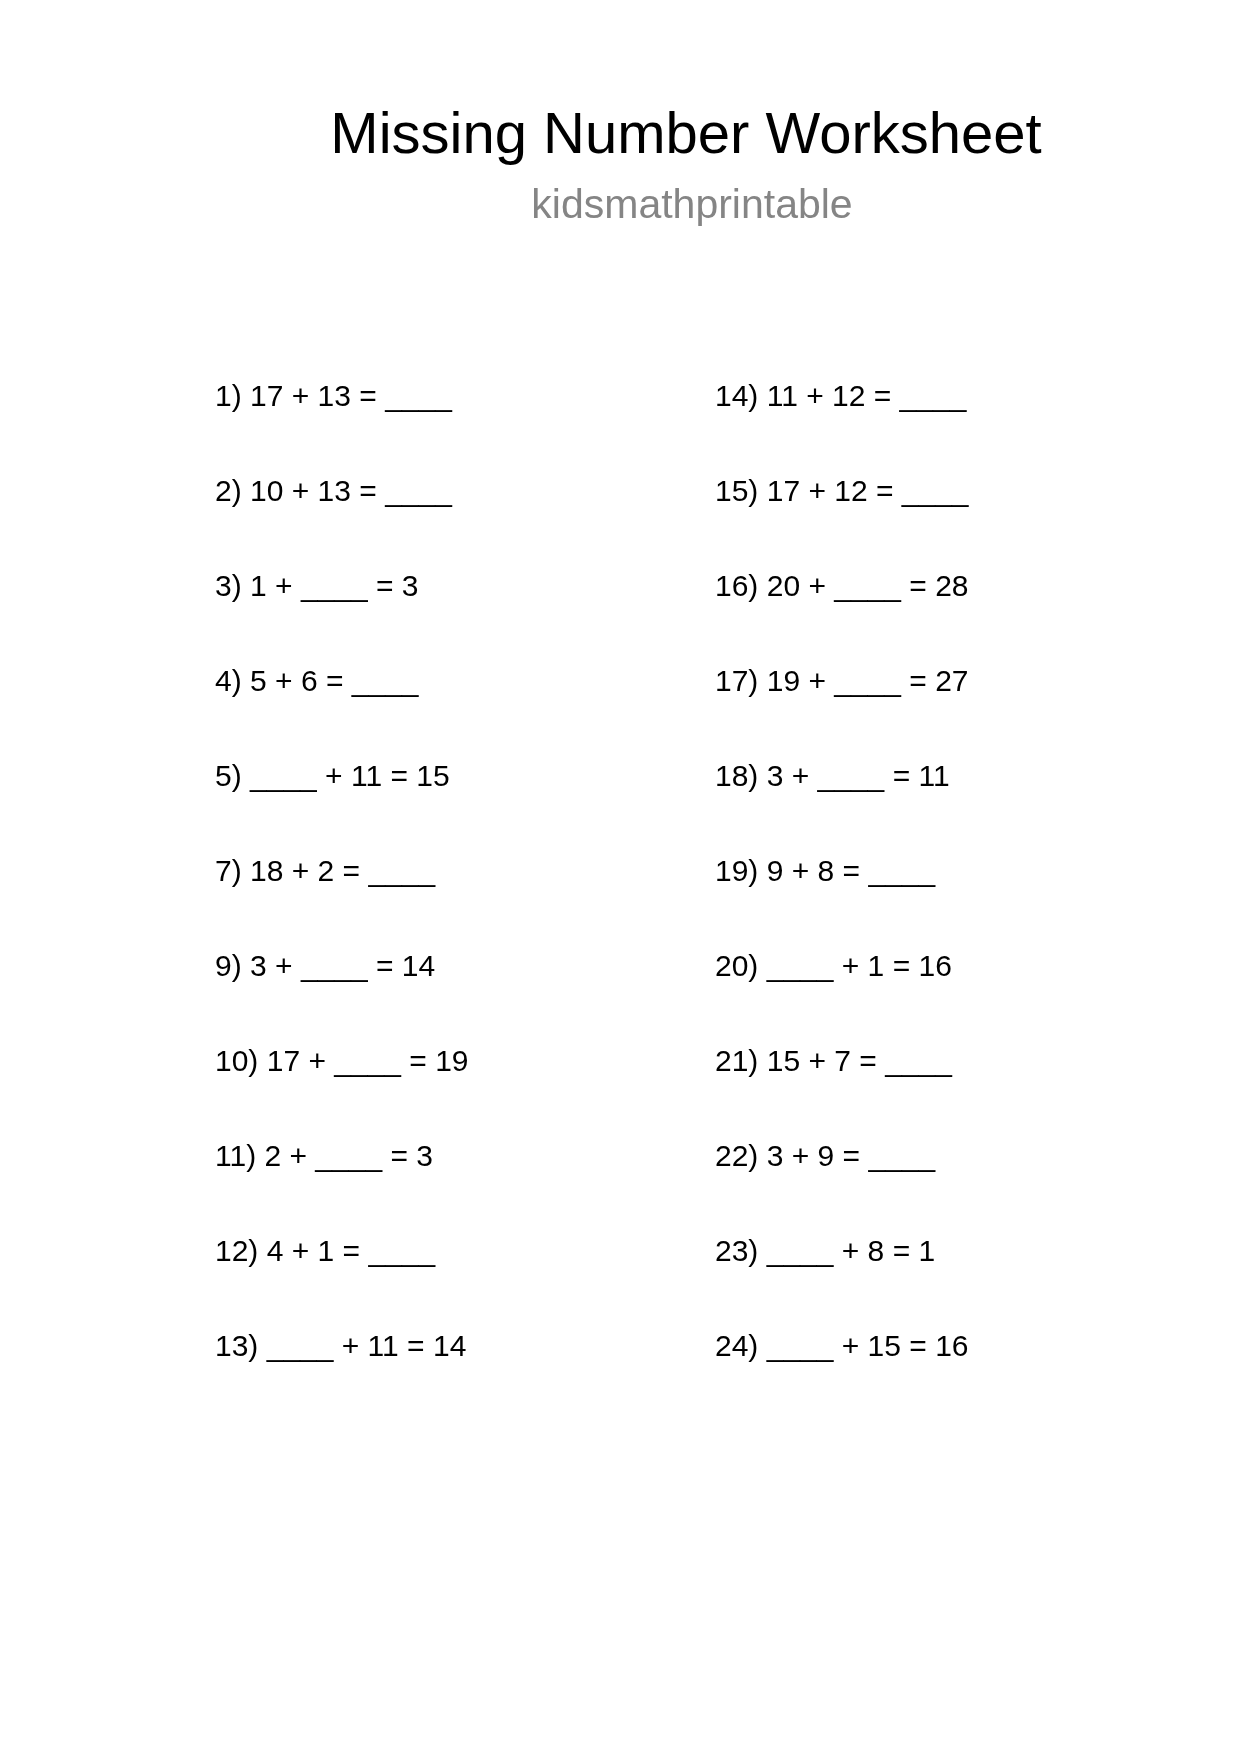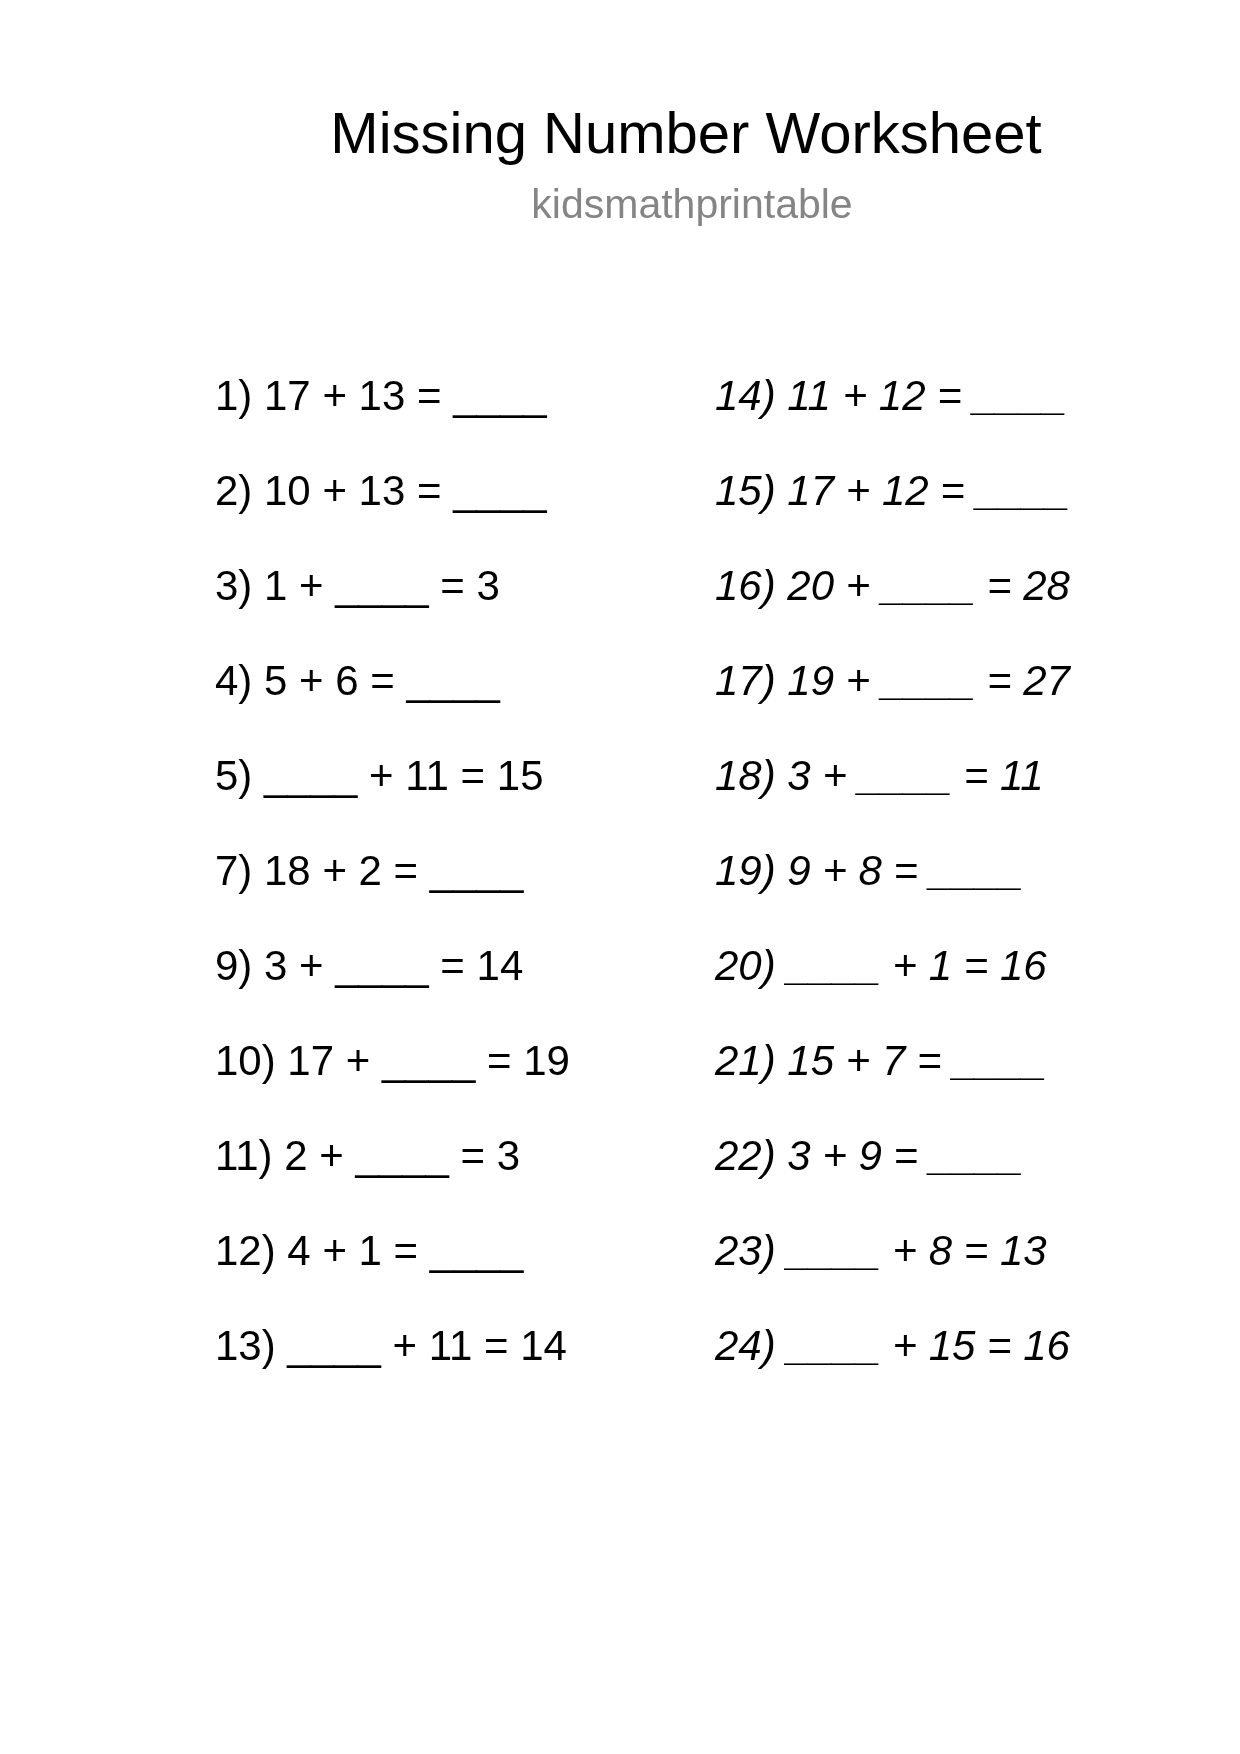--- a/index.html
+++ b/index.html
@@ -42,23 +42,23 @@
       font-size: 41px;
       line-height: 48px;
       color: #858585;
       white-space: nowrap;
     }
     .column {
       position: absolute;
       top: 348px;
     }
     .col-left { left: 199px; }
-    .col-right { left: 699px; font-style: italic; }
+    .col-right { left: 699px; }
     .problem {
-      font-size: 42px;
+      font-size: 30px;
       line-height: 95px;
       height: 95px;
       white-space: pre;
       color: #000000;
     }
   </style>
 </head>
 <body>
 
 <div class="page">
@@ -82,16 +82,16 @@
   <div class="column col-right">
     <div class="problem">14) 11 + 12 = ____</div>
     <div class="problem">15) 17 + 12 = ____</div>
     <div class="problem">16) 20 + ____ = 28</div>
     <div class="problem">17) 19 + ____ = 27</div>
     <div class="problem">18) 3 + ____ = 11</div>
     <div class="problem">19) 9 + 8 = ____</div>
     <div class="problem">20) ____ + 1 = 16</div>
     <div class="problem">21) 15 + 7 = ____</div>
     <div class="problem">22) 3 + 9 = ____</div>
-    <div class="problem">23) ____ + 8 = 13</div>
+    <div class="problem">23) ____ + 8 = 1</div>
     <div class="problem">24) ____ + 15 = 16</div>
   </div>
 </div>
 
 </body></html>

